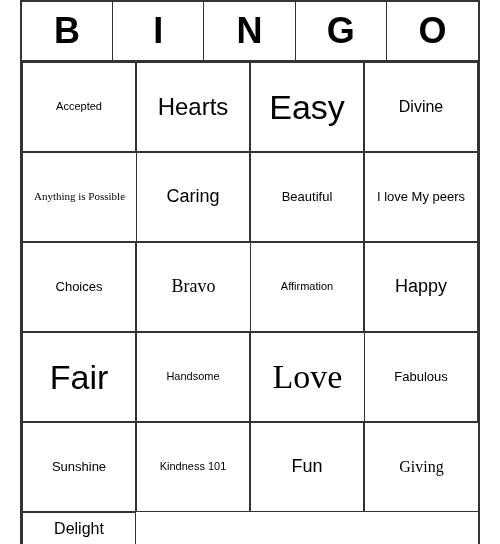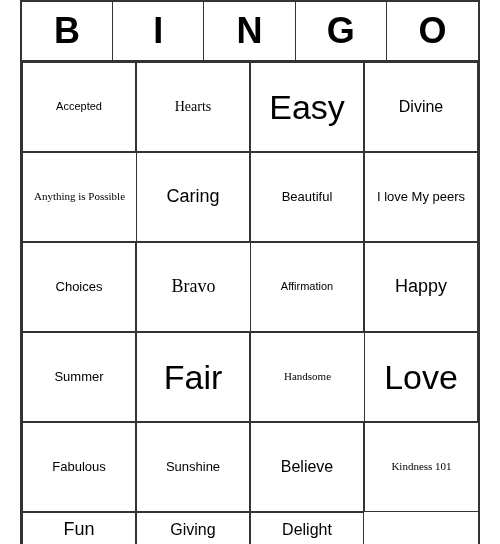--- a/index.html
+++ b/index.html
@@ -52,21 +52,21 @@
     .bingo-cell:nth-child(n+21) {
       border-bottom: none;
     }
     .bingo-cell span {
       display: block;
     }
     
     .text-xs { font-size: 11px; }
     .text-sm { font-size: 13px; }
     .text-md { font-size: 16px; }
-    .text-lg { font-size: 14px; font-family: Liberation Serif, serif; }
+    .text-lg { font-size: 24px; }
     .text-xl { font-size: 18px; }
     .text-2xl { font-size: 34px; }
   </style>
 </head>
 <body>
 
 <div class="bingo-card">
   <div class="bingo-header">
   <div class="bingo-header-cell">B</div>
       <div class="bingo-header-cell">I</div>
@@ -105,39 +105,33 @@
       <div class="bingo-cell">
         <span class="text-xl">Bravo</span>
       </div>
       <div class="bingo-cell">
         <span class="text-xs">Affirmation</span>
       </div>
       <div class="bingo-cell">
         <span class="text-xl">Happy</span>
       </div>
       <div class="bingo-cell">
-        <span class="text-sm">Summer</span>
-      </div>
-      <div class="bingo-cell">
         <span class="text-2xl">Fair</span>
       </div>
       <div class="bingo-cell">
         <span class="text-xs">Handsome</span>
       </div>
       <div class="bingo-cell">
         <span class="text-2xl">Love</span>
       </div>
       <div class="bingo-cell">
         <span class="text-sm">Fabulous</span>
       </div>
       <div class="bingo-cell">
         <span class="text-sm">Sunshine</span>
-      </div>
-      <div class="bingo-cell">
-        <span class="text-md">Believe</span>
       </div>
       <div class="bingo-cell">
         <span class="text-xs">Kindness 101</span>
       </div>
       <div class="bingo-cell">
         <span class="text-xl">Fun</span>
       </div>
       <div class="bingo-cell">
         <span class="text-md">Giving</span>
       </div>

